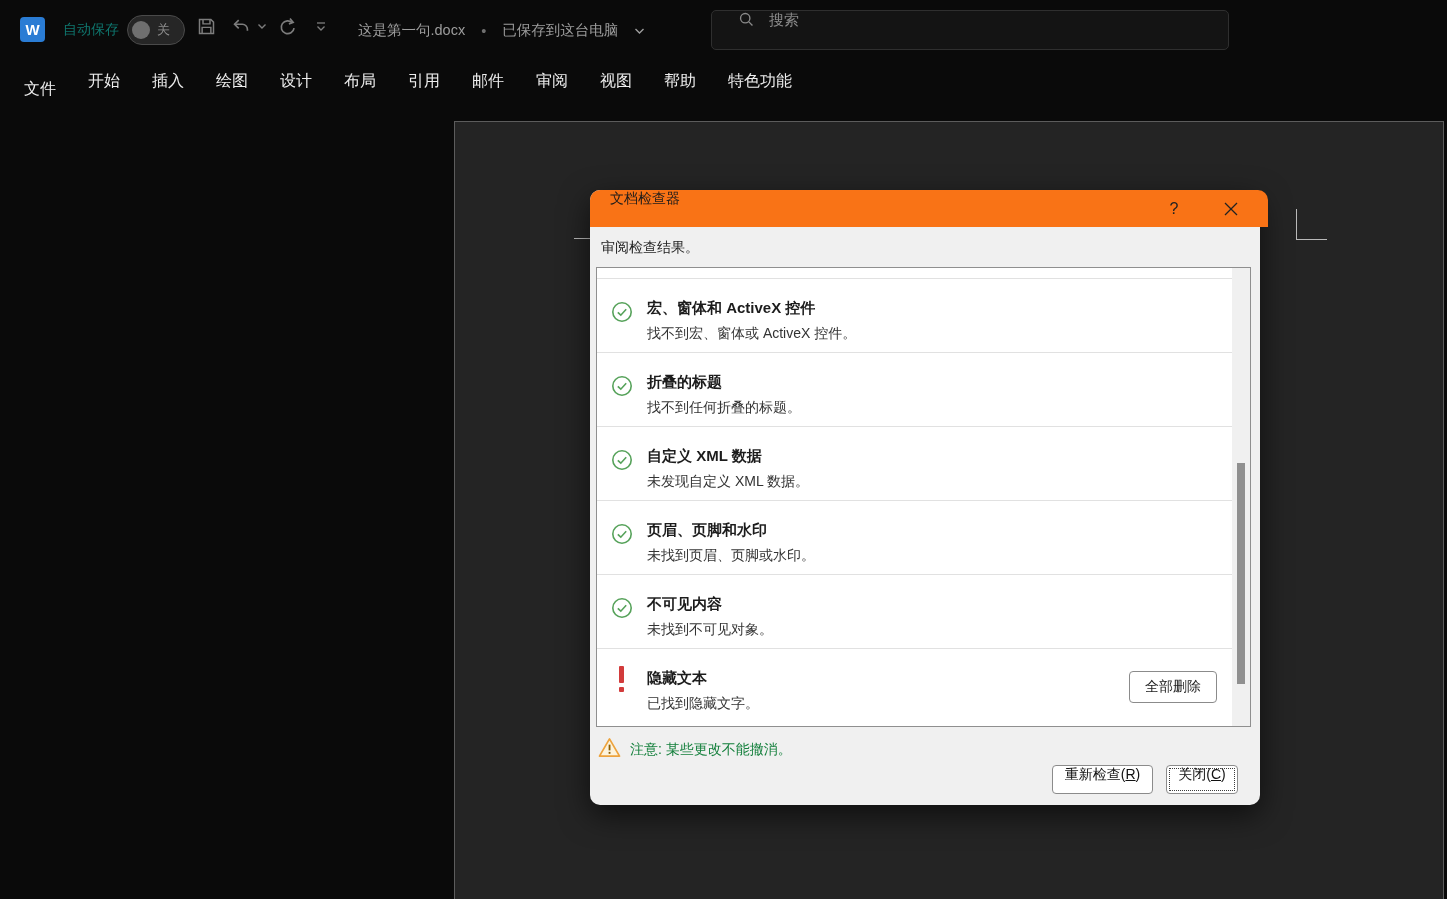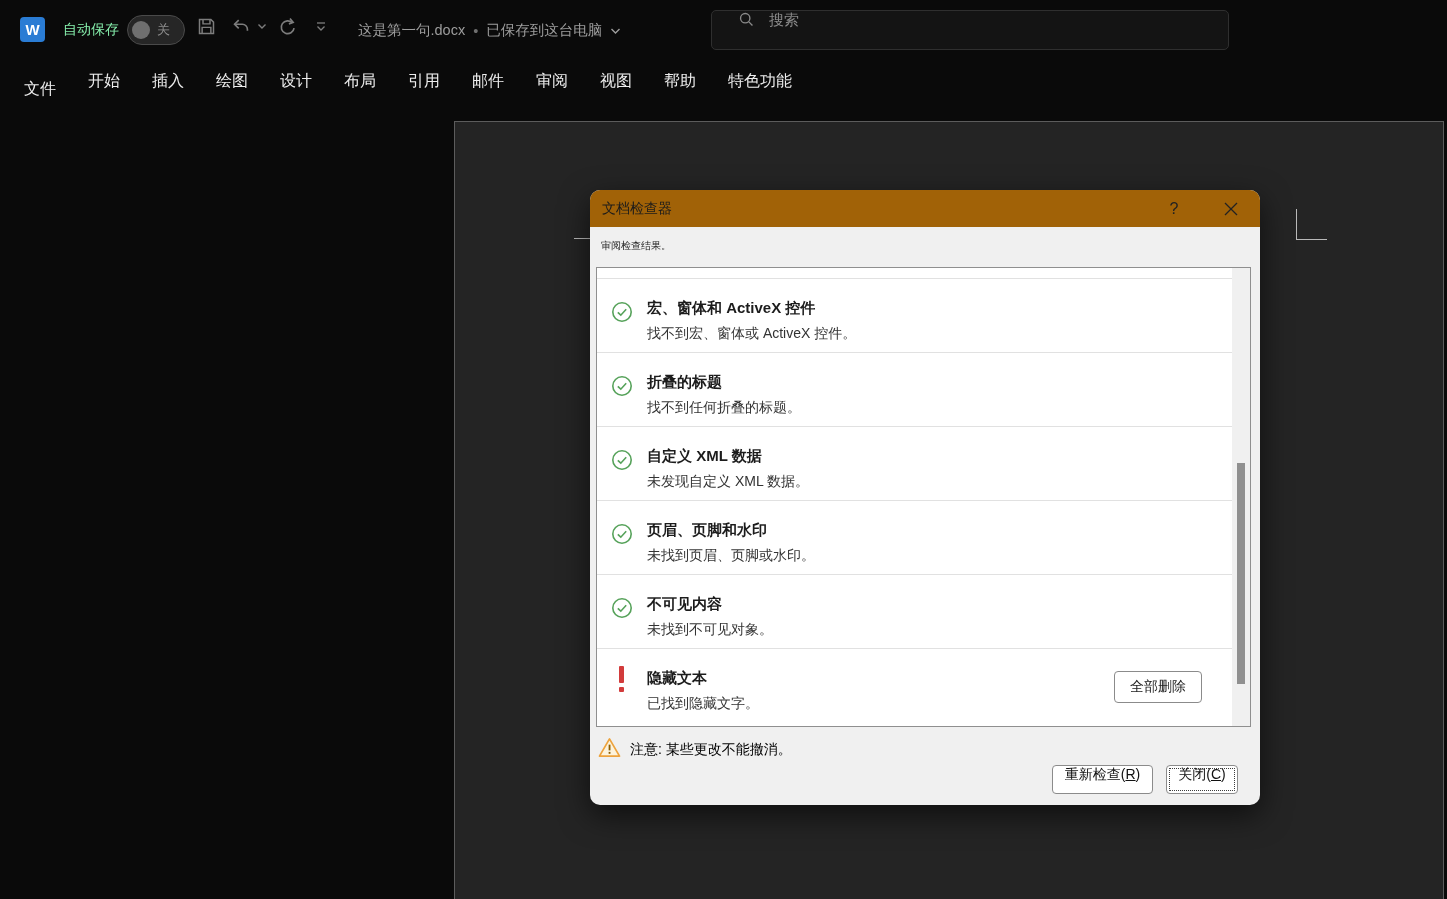--- a/index.html
+++ b/index.html
@@ -9,32 +9,32 @@
     font-family:"Liberation Sans","DejaVu Sans",sans-serif;
     -webkit-font-smoothing:antialiased;
   }
   
   .titlebar{position:absolute;left:0;top:0;width:1447px;height:60px;}
   .word-logo{
     position:absolute;left:20px;top:17px;width:25px;height:25px;border-radius:4px;
     background:#2a7cd4;color:#fff;font-weight:bold;font-size:15px;
     display:flex;align-items:center;justify-content:center;
   }
-  .autosave-label{position:absolute;left:63px;top:21px;font-size:14px;color:#86efac;}
+  .autosave-label{position:absolute;left:63px;top:21px;font-size:14px;color:#0f766e;}
   .toggle{
     position:absolute;left:127px;top:15px;width:56px;height:28px;border-radius:15px;
     background:#262626;border:1px solid #4a4a4a;display:flex;align-items:center;
   }
   .toggle-knob{width:18px;height:18px;border-radius:50%;background:#6f6f6f;margin-left:4px;}
   .toggle-state{font-size:13px;color:#8f8f8f;margin-left:7px;}
   .qat-icon{position:absolute;top:16px;color:#7d7d7d;}
   .qat-icon svg{display:block;}
   .doc-title{
     position:absolute;left:358px;top:21px;font-size:14.5px;color:#9d9d9d;white-space:nowrap;
-    display:flex;align-items:center;gap:8px;
+    display:flex;align-items:center;gap:16px;
   }
   .doc-title .dot{color:#6f6f6f;}
   .searchbox{
     position:absolute;left:711px;top:10px;width:518px;height:40px;border-radius:5px;
     background:#141414;border:1px solid #2f2f2f;display:flex;align-items:flex-start;box-sizing:border-box;
   }
   .searchbox .mag{margin-left:26px;}
   .searchbox .ph{margin-left:14px;font-size:15px;color:#8a8a8a;}
   
   .menubar{position:absolute;left:0;top:60px;width:1447px;height:42px;display:flex;align-items:center;}
@@ -46,53 +46,53 @@
     background:#242424;border:1px solid #5c5c5c;box-sizing:border-box;
   }
   .cropmark{position:absolute;background:#b9b9b9;}
   
   .dialog{
     position:absolute;left:590px;top:190px;width:670px;height:615px;
     background:#f0f0f0;border-radius:10px;box-shadow:0 10px 30px rgba(0,0,0,.6);
     box-sizing:border-box;
   }
   .dlg-titlebar{
-    position:absolute;left:0;top:0;width:100%;height:37px;background:#a16207;
-    border-radius:10px 10px 0 0;display:flex;align-items:center;
+    position:absolute;left:0;top:0;width:100%;height:37px;background:#f97316;
+    border-radius:10px 10px 0 0;display:flex;align-items:flex-start;padding-left:8px;
   }
   .dlg-title{margin-left:12px;font-size:14px;color:#1b1b1b;}
   .dlg-help{position:absolute;left:570px;top:0;width:28px;height:37px;display:flex;align-items:center;justify-content:center;font-size:16px;color:#222;cursor:default;}
   .dlg-close{position:absolute;left:626px;top:0;width:30px;height:37px;display:flex;align-items:center;justify-content:center;cursor:default;}
-  .dlg-subtitle{position:absolute;left:11px;top:49px;font-size:10px;color:#1e1e1e;}
+  .dlg-subtitle{position:absolute;left:11px;top:49px;font-size:14px;color:#1e1e1e;}
   
   .result-list{
     position:absolute;left:6px;top:77px;width:655px;height:460px;background:#fff;
     border:1px solid #8f8f8f;box-sizing:border-box;overflow:hidden;
   }
   .scroll-rail{position:absolute;right:0;top:0;width:18px;height:100%;background:#f0f0f0;}
   .scroll-thumb{position:absolute;right:5px;top:195px;width:8px;height:221px;background:#909090;}
-  .row{position:relative;margin-right:15px;box-sizing:border-box;padding-left:32px;}
+  .row{position:relative;margin-right:0;box-sizing:border-box;padding-left:32px;}
   .row.sep{border-top:1px solid #e1e1e1;}
   .row-partial{height:10px;}
   .row-item{height:74px;}
   .row-item.tall{height:76px;}
   .row-icon{position:absolute;left:14px;top:22px;width:22px;height:22px;}
   .row-title{position:absolute;left:50px;top:20px;font-size:15px;font-weight:bold;color:#1c1c1c;white-space:nowrap;}
   .row-desc{position:absolute;left:50px;top:46px;font-size:14px;color:#333;white-space:nowrap;}
   .excl{position:absolute;left:22px;top:17px;width:5px;height:26px;}
   .excl .bar{position:absolute;left:0;top:0;width:5px;height:17px;background:#d23b3b;border-radius:1px;}
   .excl .dotp{position:absolute;left:0;top:21px;width:5px;height:5px;background:#d23b3b;border-radius:1px;}
   .remove-all-btn{
     position:absolute;right:33px;top:22px;height:30px;padding:0 15px;
     background:#fff;border:1px solid #8b8b8b;border-radius:4px;
     font-size:14px;color:#1c1c1c;display:flex;align-items:center;cursor:default;
   }
   
   .note-icon{position:absolute;left:8px;top:547px;}
-  .note-text{position:absolute;left:40px;top:551px;font-size:14px;color:#000000;}
+  .note-text{position:absolute;left:40px;top:551px;font-size:14px;color:#15803d;}
   .dlg-btn{
     position:absolute;top:575px;height:29px;background:#fff;border:1px solid #8b8b8b;border-radius:4px;
     font-size:14px;color:#111;display:flex;justify-content:center;
     box-sizing:border-box;cursor:default;white-space:nowrap;
   }
   .btn-reinspect{left:462px;width:101px;}
   .btn-close{left:576px;width:72px;outline:1px dotted #3c3c3c;outline-offset:-4px;}
   .ukey{text-decoration:underline;}
 </style>
 </head>

